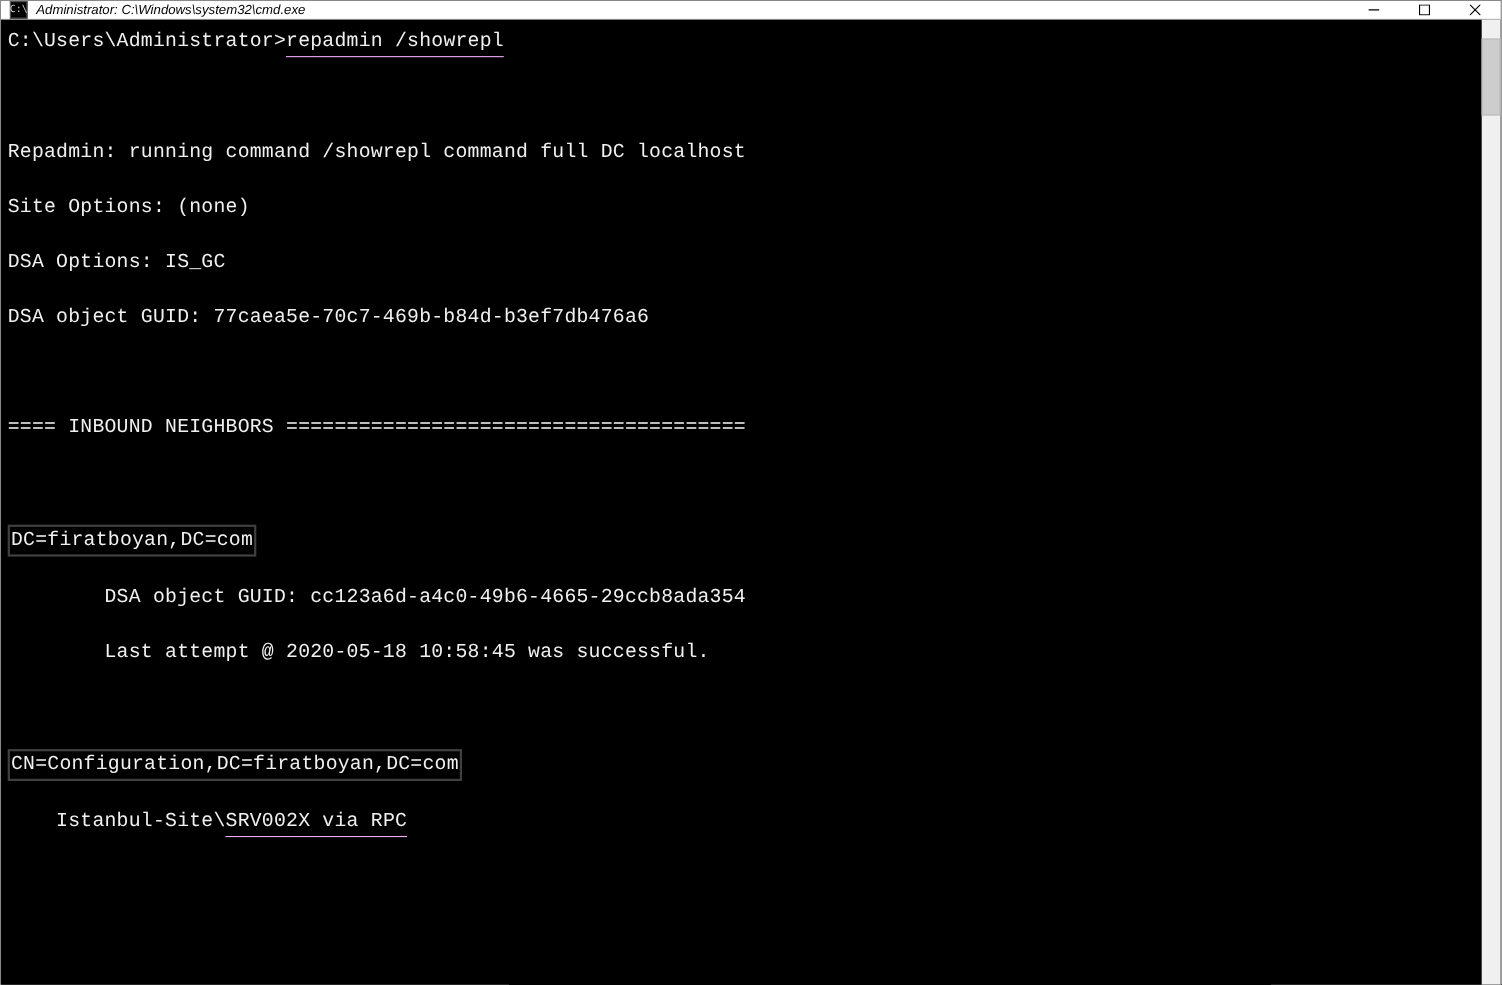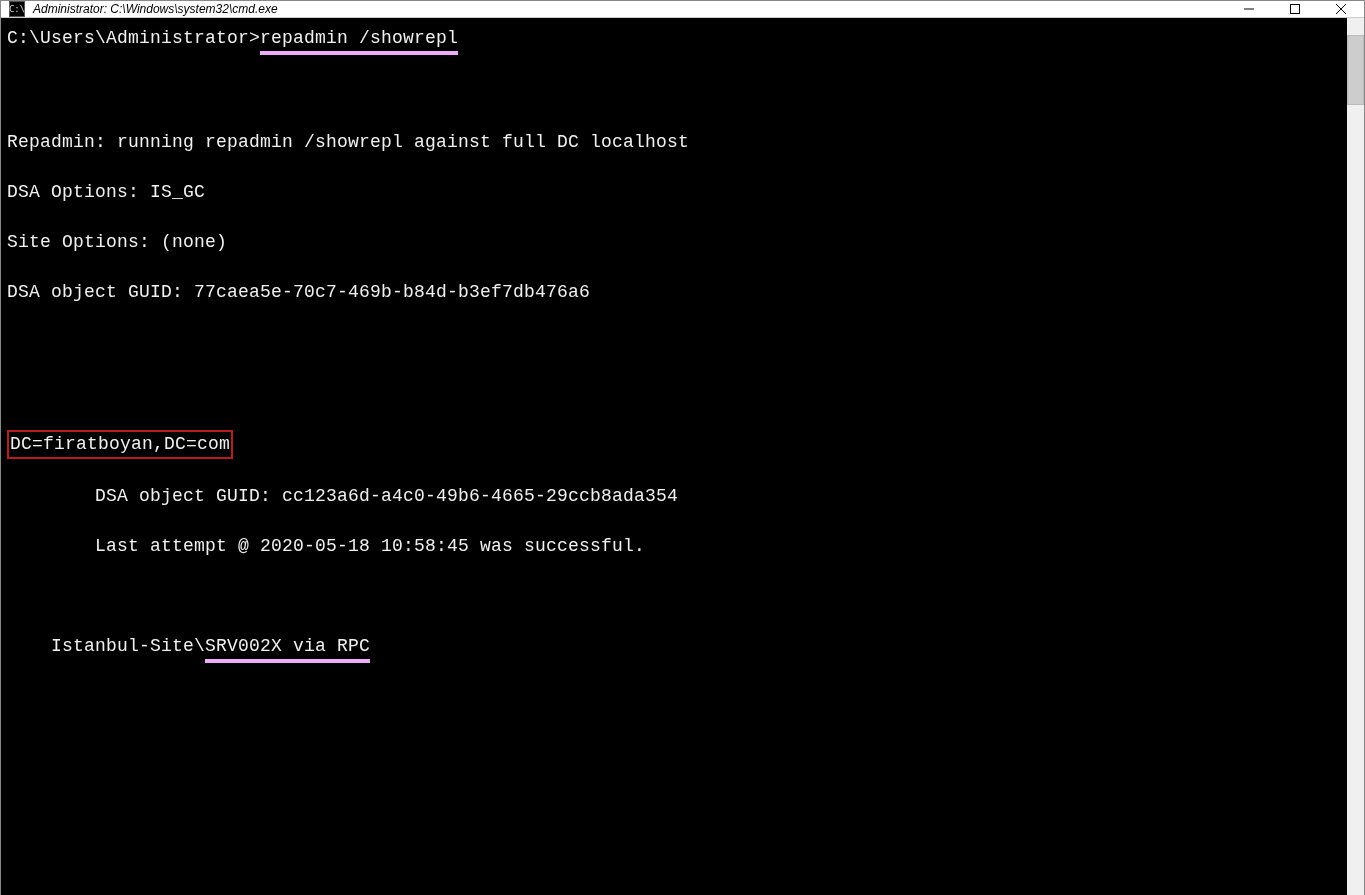--- a/index.html
+++ b/index.html
@@ -85,26 +85,26 @@
     .scroll-thumb {
       position: absolute;
       top: 17px;
       left: 0;
       right: 0;
       height: 70px;
       background: #cdcdcd;
       border: 1px solid #bbb;
     }
     .hlbox {
-      border: 2px solid #b91c1c;
+      border: 2px solid #404040;
       padding: 0 1px;
       display: inline-block;
     }
     .uline {
-      border-bottom: 4px solid #f0abfc;
+      border-bottom: 1px solid #f0abfc;
       display: inline-block;
     }
     .row { display: block; }
   </style>
 </head>
 <body>
 
 <div class="window">
   <div class="titlebar">
     <span class="titlebar-icon">C:\</span>
@@ -125,30 +125,32 @@
             <line x1="0" y1="0" x2="10" y2="10" stroke="#000" stroke-width="1"></line>
             <line x1="10" y1="0" x2="0" y2="10" stroke="#000" stroke-width="1"></line>
           </svg>
       </div>
     </div>
   </div>
 
   <div class="console-wrap">
     <div class="console"><span class="row"><span>C:\Users\Administrator&gt;</span><span class="uline">repadmin /showrepl</span></span>
 <span class="row"> </span>
-<span class="row">Repadmin: running repadmin /showrepl against full DC localhost</span>
+<span class="row">Repadmin: running command /showrepl command full DC localhost</span>
+<span class="row">Site Options: (none)</span>
 <span class="row">DSA Options: IS_GC</span>
-<span class="row">Site Options: (none)</span>
 <span class="row">DSA object GUID: 77caea5e-70c7-469b-b84d-b3ef7db476a6</span>
 <span class="row"> </span>
+<span class="row">==== INBOUND NEIGHBORS ======================================</span>
 <span class="row"> </span>
 <span class="row"><span class="hlbox">DC=firatboyan,DC=com</span></span>
 <span class="row">        DSA object GUID: cc123a6d-a4c0-49b6-4665-29ccb8ada354</span>
 <span class="row">        Last attempt @ 2020-05-18 10:58:45 was successful.</span>
 <span class="row"> </span>
+<span class="row"><span class="hlbox">CN=Configuration,DC=firatboyan,DC=com</span></span>
 <span class="row"><span>    Istanbul-Site\</span><span class="uline">SRV002X via RPC</span></span>
 
 
 
 
 
 
 
 
 

